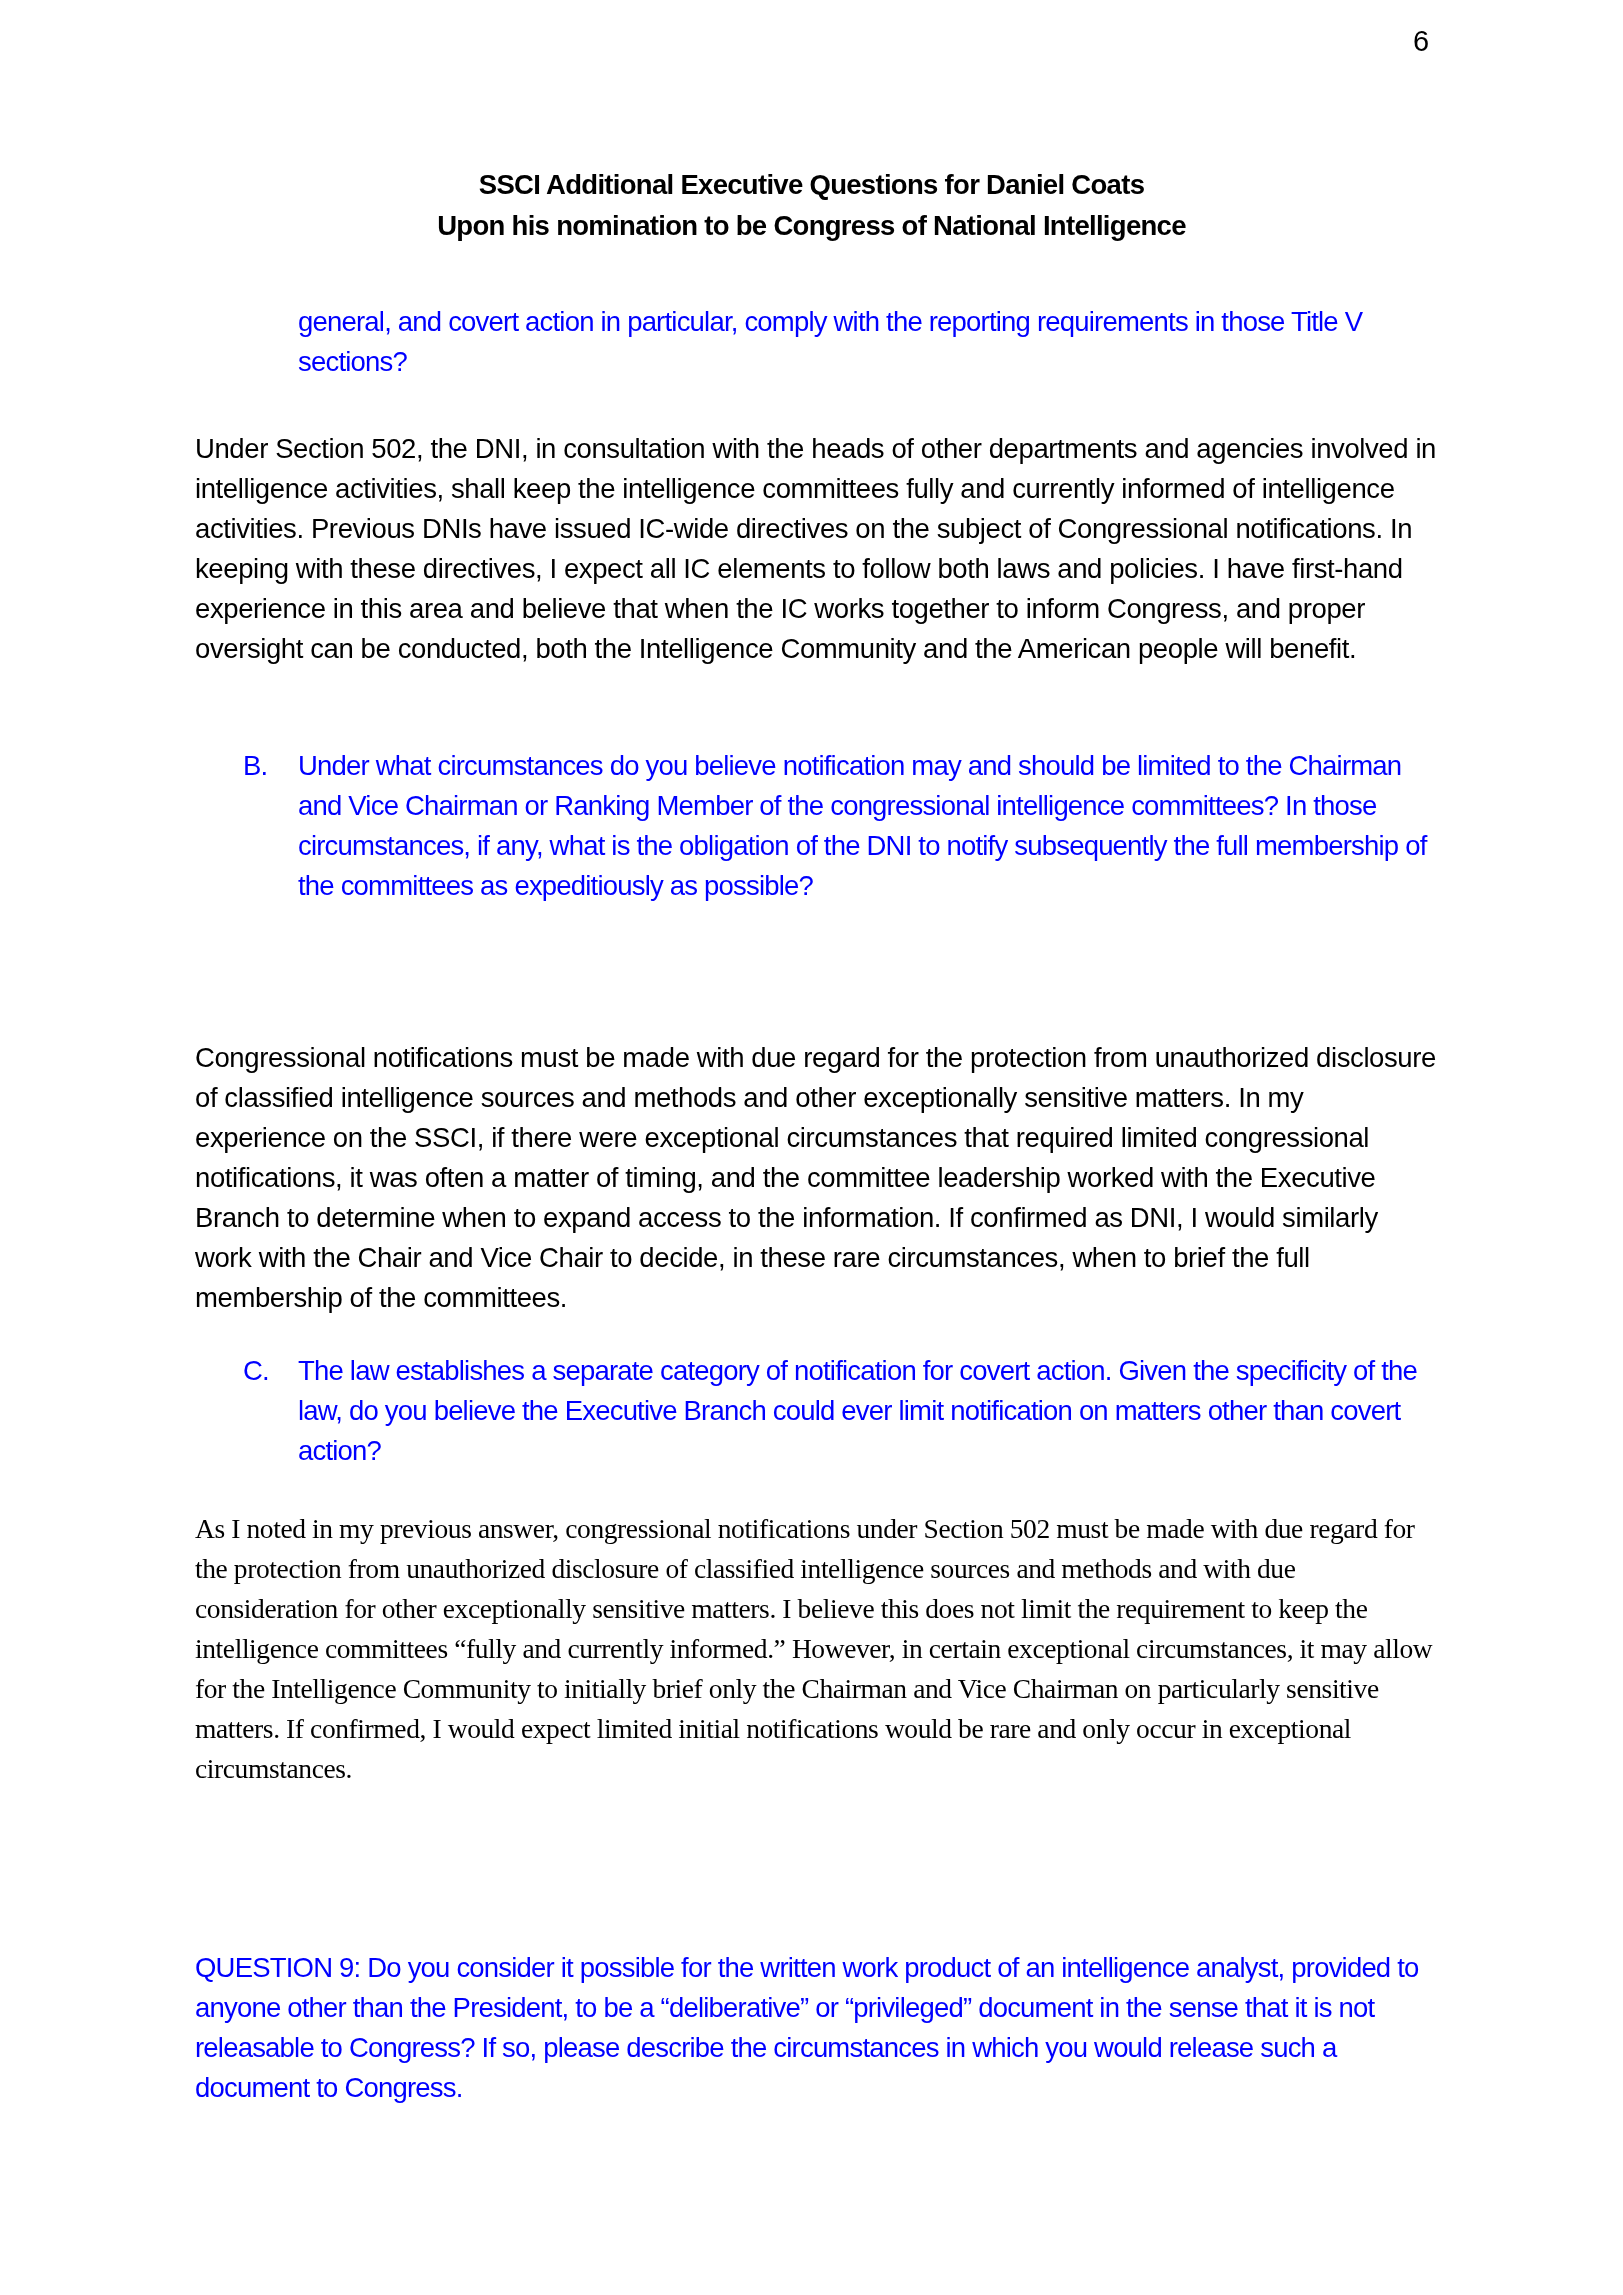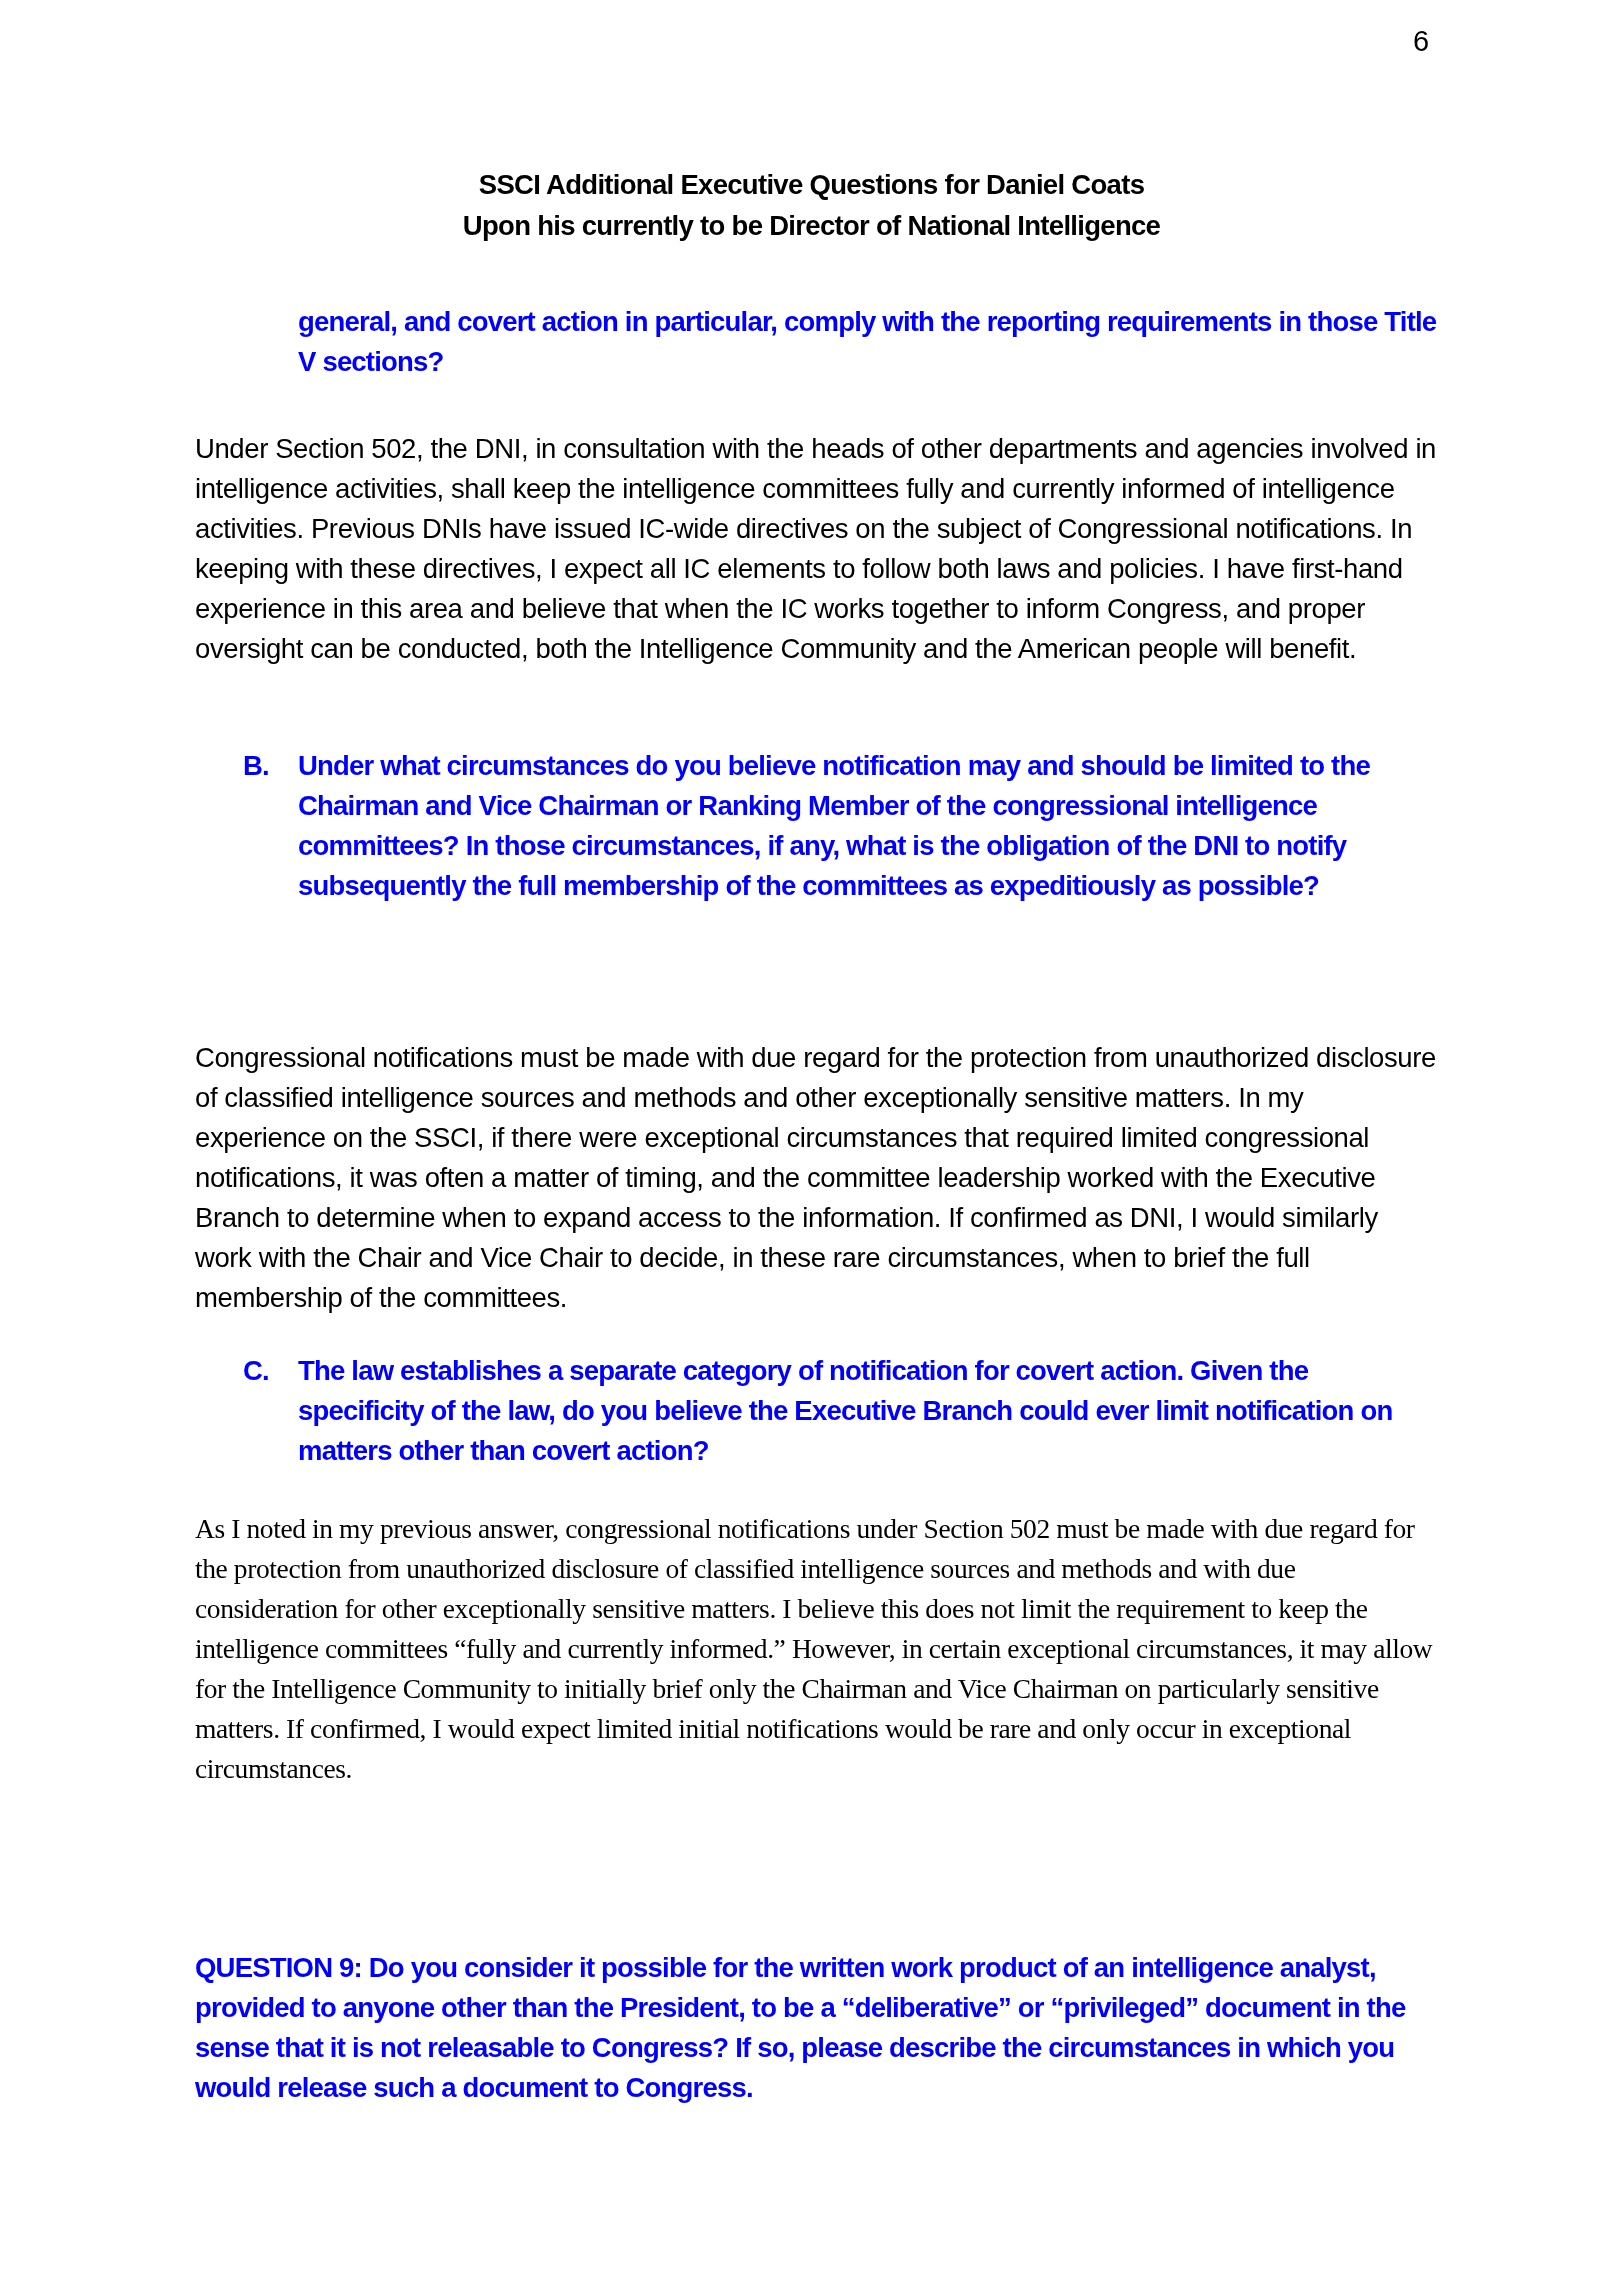--- a/index.html
+++ b/index.html
@@ -3,33 +3,33 @@
   <meta charset="utf-8">
   <style>
     html, body { margin: 0; padding: 0; background: #ffffff; }
     body { width: 1623px; height: 2295px; position: relative; overflow: hidden;
            font-family: "Liberation Sans", sans-serif; color: #000000; }
     .page-number { position: absolute; top: 25px; left: 1413px; font-size: 29px; }
     .header { position: absolute; top: 164px; left: 0; width: 1623px; text-align: center;
               font-weight: bold; font-size: 27.5px; line-height: 41px; letter-spacing: -0.7px; }
     .body-area { position: absolute; left: 195px; width: 1243px; }
     p { margin: 0; font-size: 27.5px; line-height: 40px; letter-spacing: -0.4px; }
-    .blue { color: #0000FF; font-weight: bold; letter-spacing: -0.8px; }
+    .blue { color: #0000FF; font-weight: normal; letter-spacing: -0.8px; }
     .indent { padding-left: 103px; }
     .q-item { position: relative; padding-left: 103px; }
     .q-letter { position: absolute; left: 48px; top: 0; }
   </style>
 </head>
 <body>
 
 <div class="page-number">6</div>
 
 <div class="header">
   <div>SSCI Additional Executive Questions for Daniel Coats</div>
-  <div>Upon his currently to be Director of National Intelligence</div>
+  <div>Upon his nomination to be Congress of National Intelligence</div>
 </div>
 
 <div class="body-area" style="top:302px;">
   <p class="blue indent">general, and covert action in particular, comply with the reporting requirements in those Title V sections?</p>
 </div>
 
 <div class="body-area" style="top:417px;margin-top:12px;">
   <p>Under Section 502, the DNI, in consultation with the heads of other departments and agencies involved in intelligence activities, shall keep the intelligence committees fully and currently informed of intelligence activities.  Previous DNIs have issued IC-wide directives on the subject of Congressional notifications.  In keeping with these directives, I expect all IC elements to follow both laws and policies.  I have first-hand experience in this area and believe that when the IC works together to inform Congress, and proper oversight can be conducted, both the Intelligence Community and the American people will benefit.</p>
 </div>
 

